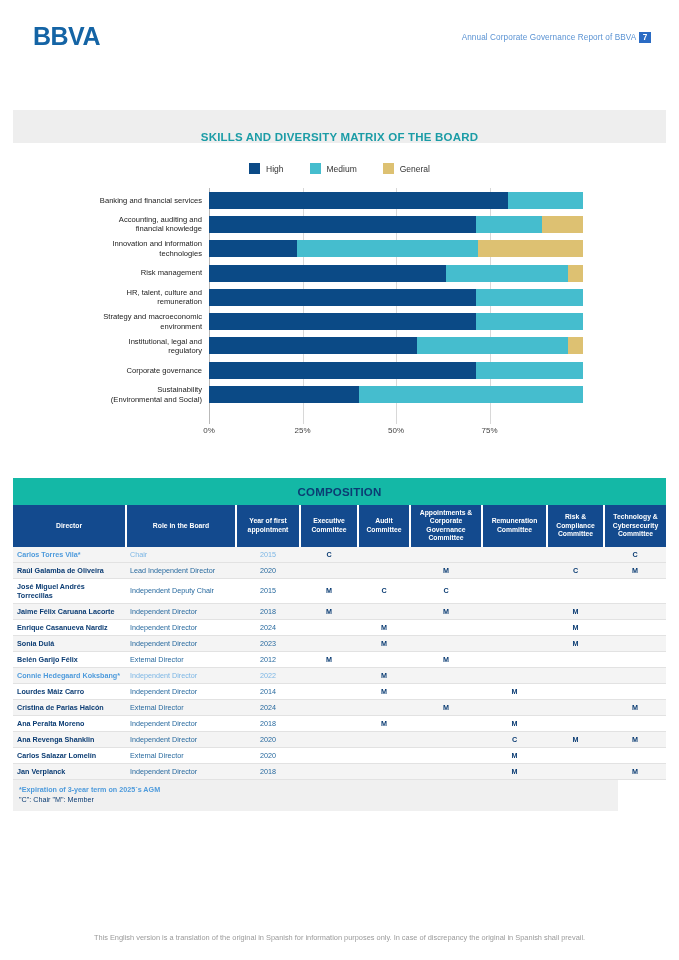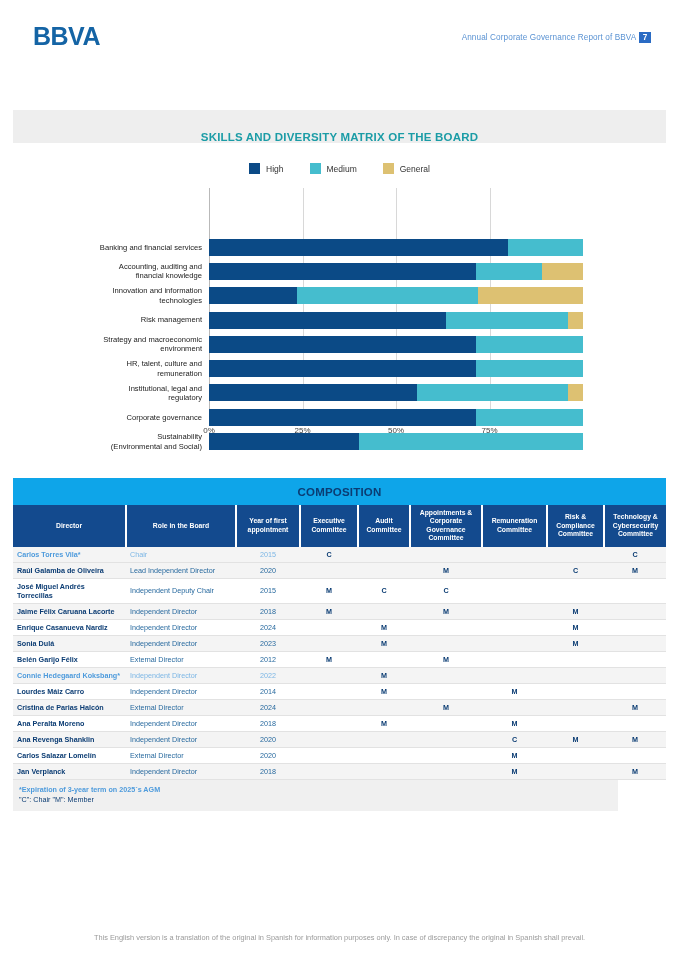--- a/index.html
+++ b/index.html
@@ -87,21 +87,20 @@
   
   .plot-wrap {
     position: relative;
     margin-top: 14px;
     height: 245px;
   }
   .plot-rows {
     position: absolute;
     left: 0; top: 0;
     width: 100%;
-    margin-top: 47px;
   }
   .plot-row {
     display: flex;
     align-items: center;
     height: 24.3px;
   }
   .cat-label {
     width: 196px;
     text-align: right;
     padding-right: 7px;
@@ -159,21 +158,21 @@
   }
 
   
   .comp-panel {
     position: absolute;
     left: 13px;
     top: 478px;
     width: 653px;
   }
   .comp-title-bar {
-    background: #0ea5e9;
+    background: #14b8a6;
     height: 27px;
     display: flex;
     align-items: center;
     justify-content: center;
   }
   .comp-title {
     color: #0b3c73;
     font-size: 11.5px;
     font-weight: bold;
     letter-spacing: 0.2px;
@@ -333,32 +332,32 @@
             <div>Risk management</div>
           </div>
           <div class="bar-track">
             <div class="seg" style="background: rgb(11, 74, 134); width: 237.49px;"></div>
             <div class="seg" style="background: rgb(69, 189, 206); width: 121.55px;"></div>
             <div class="seg" style="background: rgb(221, 193, 114); width: 14.96px;"></div>
           </div>
         </div>
         <div class="plot-row">
           <div class="cat-label">
+            <div>HR, talent, culture and</div>
+            <div>remuneration</div>
+          </div>
+          <div class="bar-track">
+            <div class="seg" style="background: rgb(11, 74, 134); width: 267.41px;"></div>
+            <div class="seg" style="background: rgb(69, 189, 206); width: 106.59px;"></div>
+          </div>
+        </div>
+        <div class="plot-row">
+          <div class="cat-label">
             <div>Strategy and macroeconomic</div>
             <div>environment</div>
-          </div>
-          <div class="bar-track">
-            <div class="seg" style="background: rgb(11, 74, 134); width: 267.41px;"></div>
-            <div class="seg" style="background: rgb(69, 189, 206); width: 106.59px;"></div>
-          </div>
-        </div>
-        <div class="plot-row">
-          <div class="cat-label">
-            <div>HR, talent, culture and</div>
-            <div>remuneration</div>
           </div>
           <div class="bar-track">
             <div class="seg" style="background: rgb(11, 74, 134); width: 267.41px;"></div>
             <div class="seg" style="background: rgb(69, 189, 206); width: 106.59px;"></div>
           </div>
         </div>
         <div class="plot-row">
           <div class="cat-label">
             <div>Institutional, legal and</div>
             <div>regulatory</div>

